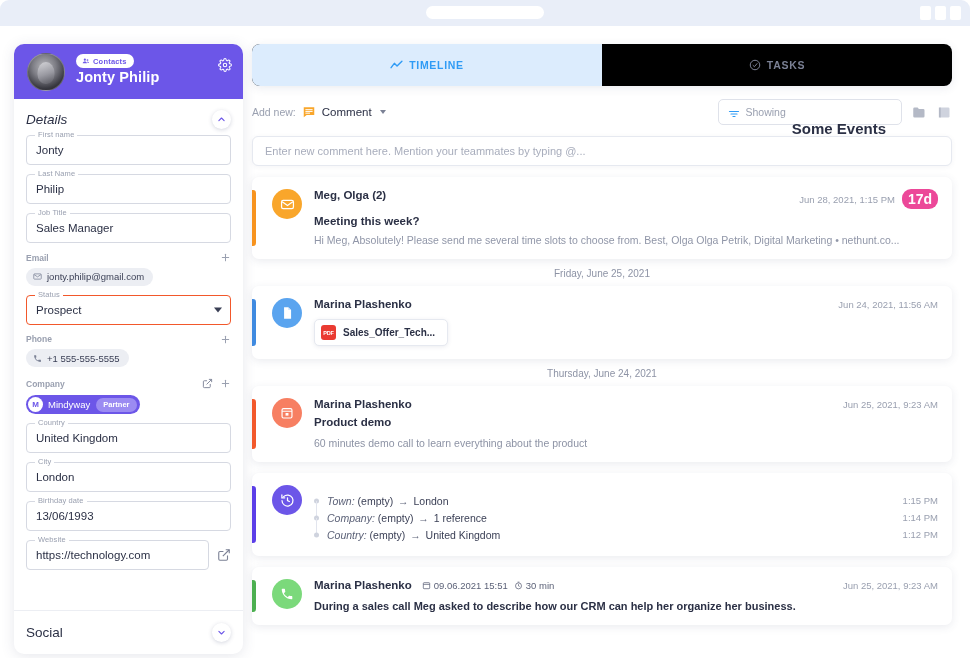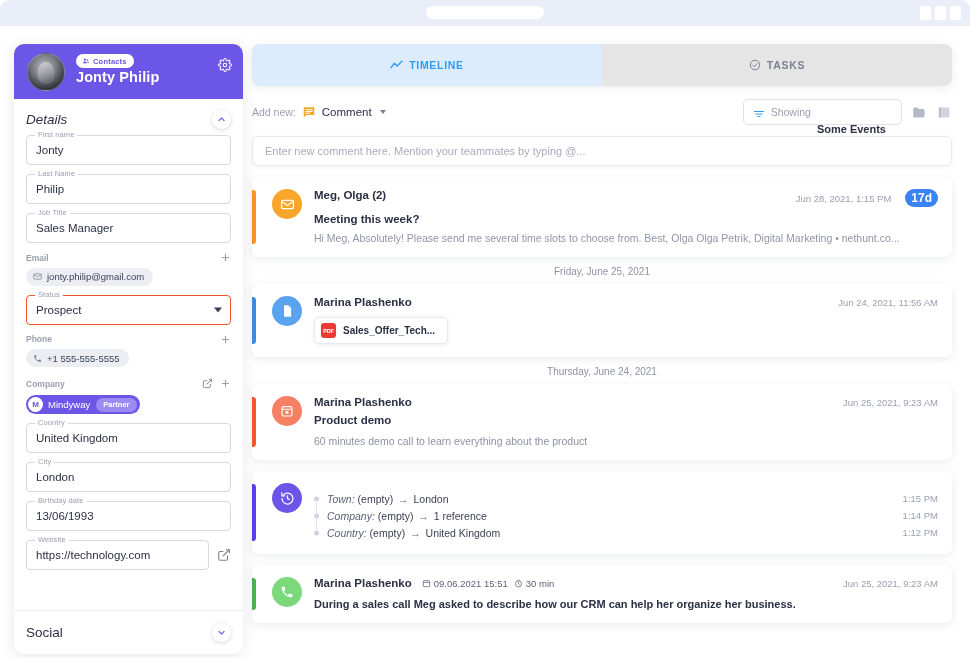--- a/index.html
+++ b/index.html
@@ -147,21 +147,21 @@
     flex: 0 0 44px; border-top: 1px solid #eceef3;
     display: flex; align-items: center; justify-content: space-between;
     padding: 0 12px;
   }
 
   
   .main {
     position: absolute; left: 252px; top: 18px; width: 700px;
   }
   .tabs {
-    display: flex; background: #e5e5e5; border-radius: 8px; overflow: hidden;
+    display: flex; background: #000000; border-radius: 8px; overflow: hidden;
     box-shadow: 0 2px 10px rgba(60,70,110,.10);
     height: 42px;
   }
   .tab {
     flex: 1 1 50%; display: flex; align-items: center; justify-content: center;
     gap: 6px; font-size: 10.5px; font-weight: bold; letter-spacing: .7px;
     color: #7b8195; cursor: pointer;
   }
   .tab.active { background: #dcecfd; color: #2f9bf5; }
   .tab svg { display: block; }
@@ -181,21 +181,21 @@
   }
 
   .tool-right { display: flex; align-items: center; gap: 10px; }
   .filter-box {
     display: flex; align-items: center; gap: 6px;
     border: 1px solid #dfe2ea; border-radius: 5px; background: #fff;
     height: 26px; padding: 0 9px; cursor: pointer;
   }
   .filter-box .fi { width: 12px; height: 12px; display: block; }
   .filter-box .t1 { font-size: 10.5px; color: #9aa0b0; }
-  .filter-box .t2 { font-size: 11px; color: #2b3045; font-weight: bold; margin-top: 33px; }
+  .filter-box .t2 { font-size: 15px; color: #2b3045; font-weight: bold; margin-top: 33px; }
   .tool-icon { width: 15px; height: 15px; cursor: pointer; }
   .tool-icon svg { width: 15px; height: 15px; display: block; }
 
   .composer {
     margin-top: 11px; height: 30px; background: #fff;
     border: 1px solid #e6e9f0; border-radius: 6px;
     display: flex; align-items: center; padding: 0 12px;
     box-shadow: 0 1px 5px rgba(60,70,110,.06);
   }
   .composer .ph { font-size: 11px; color: #a8adbc; }
@@ -225,22 +225,22 @@
   .card .who { font-size: 11.5px; font-weight: bold; color: #2b3045; white-space: nowrap; }
   .card .when { font-size: 9.5px; color: #9aa0b0; white-space: nowrap; padding-top: 1px; }
   .card .subject { font-size: 11.5px; font-weight: bold; color: #2b3045; margin-top: 6px; }
   .card .snippet {
     font-size: 10.5px; color: #9096a8; margin-top: 7px;
     white-space: nowrap; overflow: hidden; text-overflow: ellipsis;
   }
   .card .desc { font-size: 10.5px; color: #8d93a5; margin-top: 9px; }
   .badge-17 {
     display: inline-flex; align-items: center; justify-content: center;
-    background: #3b82f6; color: #ffffff; font-size: 12px; font-weight: bold;
-    border-radius: 9px; padding: 2px 6px; margin-left: 14px;
+    background: #ec4899; color: #ffffff; font-size: 14px; font-weight: bold;
+    border-radius: 9px; padding: 2px 6px; margin-left: 7px;
   }
   .meta-inline { display: flex; align-items: center; gap: 6px; margin-left: 10px; }
   .meta-inline .mi { display: inline-flex; align-items: center; gap: 3px; font-size: 9.5px; color: #5c6278; font-weight: normal; }
   .meta-inline svg { width: 9px; height: 9px; display: block; }
   .call-note { font-size: 11px; font-weight: bold; color: #2b3045; margin-top: 9px; }
 
   .attach {
     display: inline-flex; align-items: center; gap: 7px; margin-top: 9px;
     border: 1px solid #e6e9f0; border-radius: 5px; background: #fff;
     padding: 5px 12px 5px 6px; box-shadow: 0 1px 4px rgba(60,70,110,.10);

